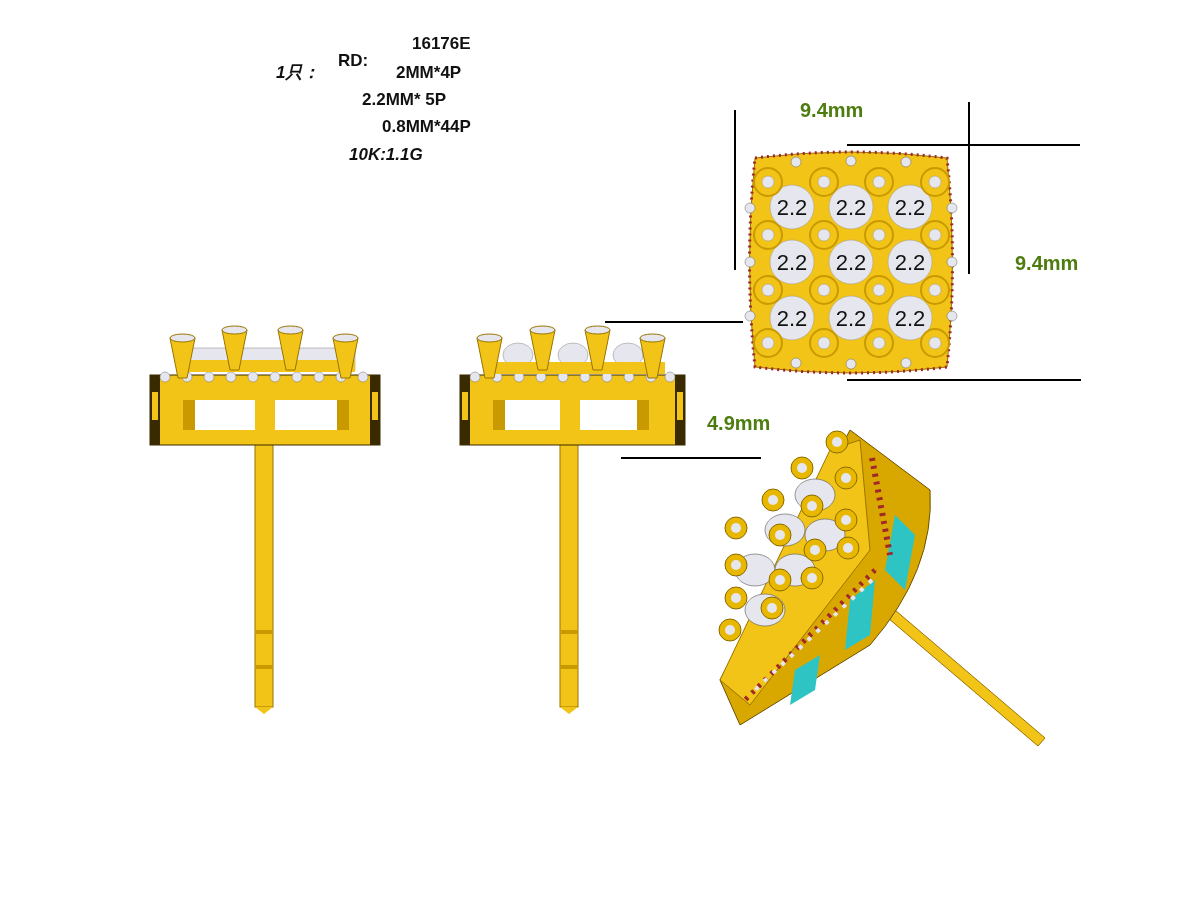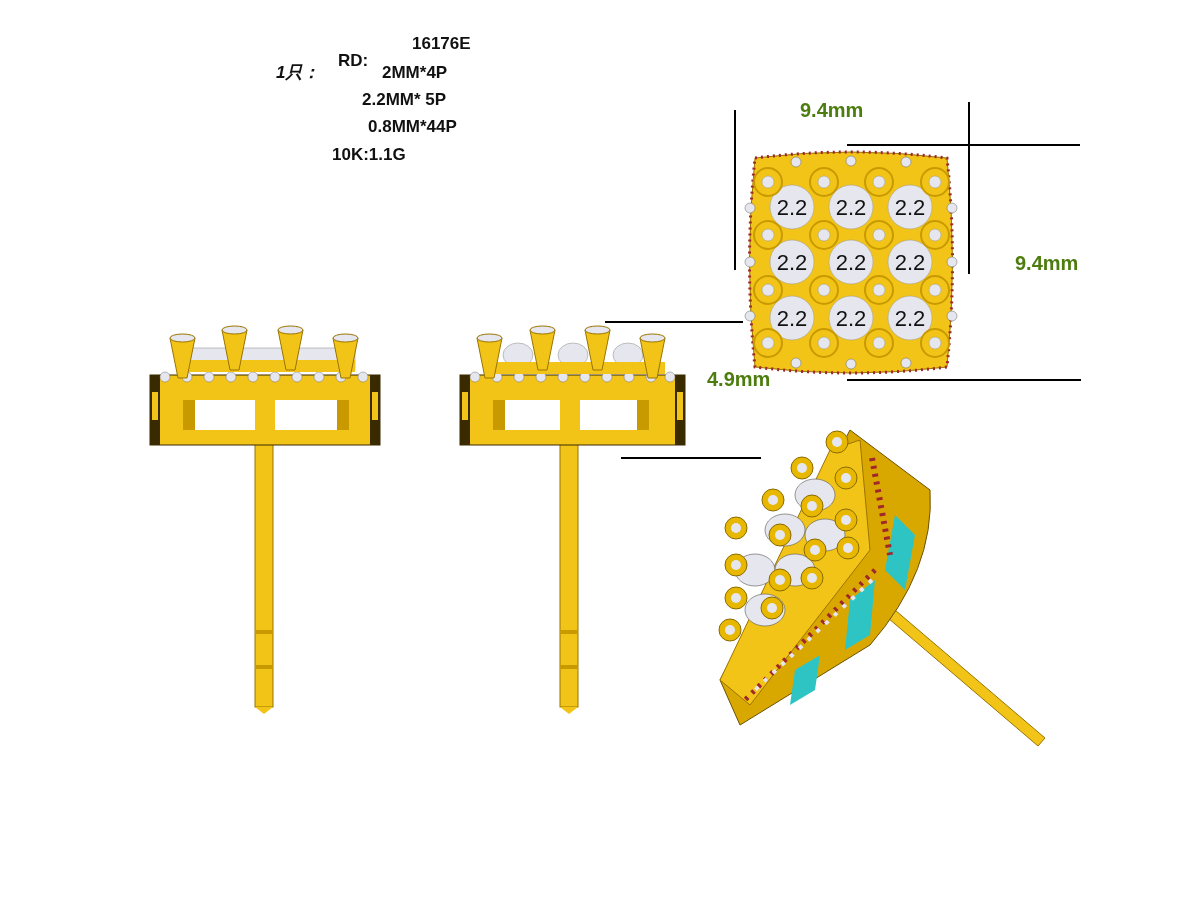--- a/index.html
+++ b/index.html
@@ -8,34 +8,34 @@
   .dim { position:absolute; font-weight:bold; color:#4d7c0f; font-size:20px; white-space:nowrap; }
   .line { position:absolute; background:#000; }
   svg { position:absolute; overflow:visible; }
 </style>
 </head>
 <body>
 
 <div class="spec" style="left:412px; top:35px;">16176E</div>
 <div class="spec" style="left:276px; top:64px;font-style:italic;">1只：</div>
 <div class="spec" style="left:338px; top:52px;">RD:</div>
-<div class="spec" style="left:382px; top:64px;">
+<div class="spec" style="left:396px; top:64px;">
   <span>2MM</span><span>*4P</span>
 </div>
 <div class="spec" style="left:362px; top:91px;">
   <span>2.2MM</span><span>* 5P</span>
 </div>
-<div class="spec" style="left:368px; top:118px;">
+<div class="spec" style="left:382px; top:118px;">
   <span>0.8MM</span><span>*44P</span>
 </div>
-<div class="spec" style="left:332px; top:146px;">10K:1.1G</div>
+<div class="spec" style="left:349px; top:146px;font-style:italic;">10K:1.1G</div>
 
 <div class="dim" style="left:800px; top:99px;">9.4mm</div>
 <div class="dim" style="left:1015px; top:252px;">9.4mm</div>
-<div class="dim" style="left:707px; top:368px;">4.9mm</div>
+<div class="dim" style="left:707px; top:412px;">4.9mm</div>
 
 <div class="line" style="left:734px; top:110px; width:2px; height:160px;"></div>
 <div class="line" style="left:968px; top:102px; width:2px; height:172px;"></div>
 <div class="line" style="left:847px; top:144px; width:233px; height:2px;"></div>
 <div class="line" style="left:847px; top:379px; width:234px; height:2px;"></div>
 <div class="line" style="left:605px; top:321px; width:138px; height:2px;"></div>
 <div class="line" style="left:621px; top:457px; width:140px; height:2px;"></div>
 
 <svg style="left:145px; top:320px;" width="240" height="400" viewBox="0 0 240 400">
   <g>

